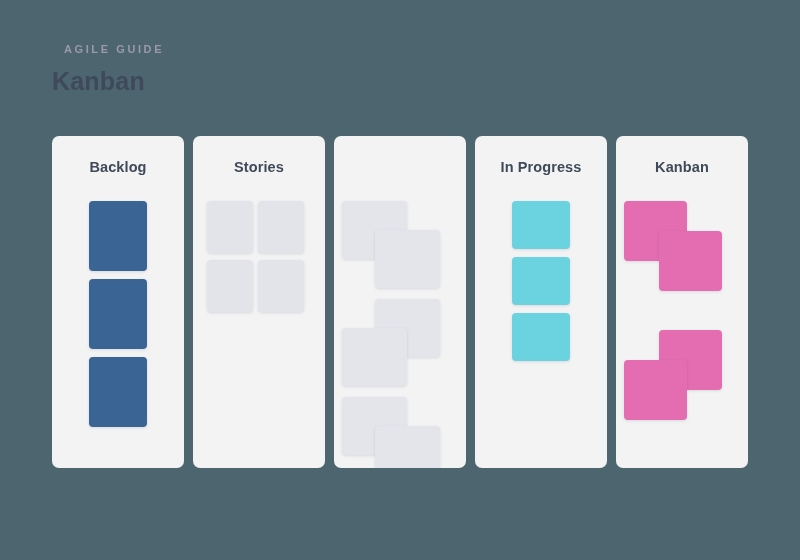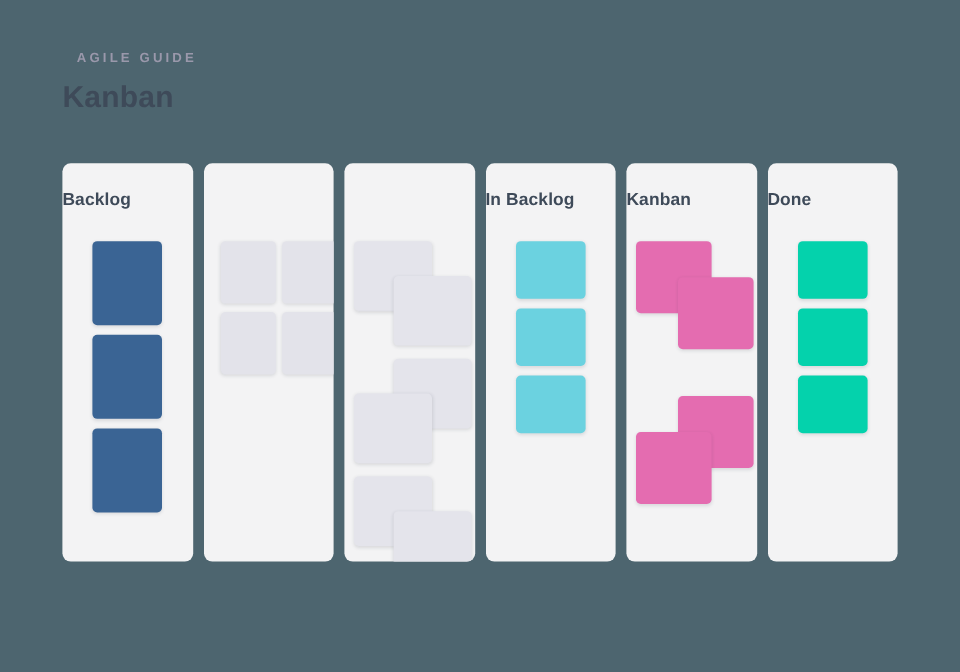--- a/index.html
+++ b/index.html
@@ -57,21 +57,21 @@
     border-radius: 7px;
     overflow: hidden;
   }
   .column-title {
     position: absolute;
     top: 0;
     left: 0;
     right: 0;
     height: 62px;
     line-height: 62px;
-    text-align: left;
+    text-align: center;
     font-size: 14.5px;
     font-weight: bold;
     color: #3e4a59;
     letter-spacing: 0.1px;
   }
   .cards {
     position: absolute;
     top: 62px;
     left: 0;
     right: 0;
@@ -109,55 +109,48 @@
 <div class="board">
     <div class="column">
       <div class="column-title">Backlog</div>
       <div class="cards stack">
         <div class="card" style="background: rgb(58, 100, 148); top: 3px; height: 70px; z-index: 1;"></div>
         <div class="card" style="background: rgb(58, 100, 148); top: 81px; height: 70px; z-index: 2;"></div>
         <div class="card" style="background: rgb(58, 100, 148); top: 159px; height: 70px; z-index: 3;"></div>
       </div>
     </div>
     <div class="column">
+      <div class="column-title">Stories</div>
       <div class="cards grid">
         <div class="card" style="background: rgb(227, 227, 234); top: 3px; height: 52px; width: 46px; left: 14px; transform: none; z-index: 1;"></div>
         <div class="card" style="background: rgb(227, 227, 234); top: 3px; height: 52px; width: 46px; left: 65px; transform: none; z-index: 2;"></div>
         <div class="card" style="background: rgb(227, 227, 234); top: 62px; height: 52px; width: 46px; left: 14px; transform: none; z-index: 3;"></div>
         <div class="card" style="background: rgb(227, 227, 234); top: 62px; height: 52px; width: 46px; left: 65px; transform: none; z-index: 4;"></div>
       </div>
     </div>
     <div class="column">
       <div class="cards stagger">
         <div class="card" style="background: rgb(228, 228, 235); top: 3px; height: 58px; width: 65px; left: 8px; transform: none; z-index: 1;"></div>
         <div class="card" style="background: rgb(228, 228, 235); top: 32px; height: 58px; width: 65px; left: 41px; transform: none; z-index: 2;"></div>
         <div class="card" style="background: rgb(228, 228, 235); top: 101px; height: 58px; width: 65px; left: 41px; transform: none; z-index: 3;"></div>
         <div class="card" style="background: rgb(228, 228, 235); top: 130px; height: 58px; width: 65px; left: 8px; transform: none; z-index: 4;"></div>
         <div class="card" style="background: rgb(228, 228, 235); top: 199px; height: 58px; width: 65px; left: 8px; transform: none; z-index: 5;"></div>
         <div class="card" style="background: rgb(228, 228, 235); top: 228px; height: 58px; width: 65px; left: 41px; transform: none; z-index: 6;"></div>
       </div>
     </div>
     <div class="column">
-      <div class="column-title">In Backlog</div>
+      <div class="column-title">In Progress</div>
       <div class="cards stack">
         <div class="card" style="background: rgb(107, 210, 224); top: 3px; height: 48px; z-index: 1;"></div>
         <div class="card" style="background: rgb(107, 210, 224); top: 59px; height: 48px; z-index: 2;"></div>
         <div class="card" style="background: rgb(107, 210, 224); top: 115px; height: 48px; z-index: 3;"></div>
       </div>
     </div>
     <div class="column">
       <div class="column-title">Kanban</div>
       <div class="cards stagger">
         <div class="card" style="background: rgb(228, 108, 176); top: 3px; height: 60px; width: 63px; left: 8px; transform: none; z-index: 1;"></div>
         <div class="card" style="background: rgb(228, 108, 176); top: 33px; height: 60px; width: 63px; left: 43px; transform: none; z-index: 2;"></div>
         <div class="card" style="background: rgb(228, 108, 176); top: 132px; height: 60px; width: 63px; left: 43px; transform: none; z-index: 3;"></div>
         <div class="card" style="background: rgb(228, 108, 176); top: 162px; height: 60px; width: 63px; left: 8px; transform: none; z-index: 4;"></div>
       </div>
     </div>
-    <div class="column">
-      <div class="column-title">Done</div>
-      <div class="cards stack">
-        <div class="card" style="background: rgb(4, 210, 172); top: 3px; height: 48px; z-index: 1;"></div>
-        <div class="card" style="background: rgb(4, 210, 172); top: 59px; height: 48px; z-index: 2;"></div>
-        <div class="card" style="background: rgb(4, 210, 172); top: 115px; height: 48px; z-index: 3;"></div>
-      </div>
-    </div>
   </div>
 
 </body></html>

